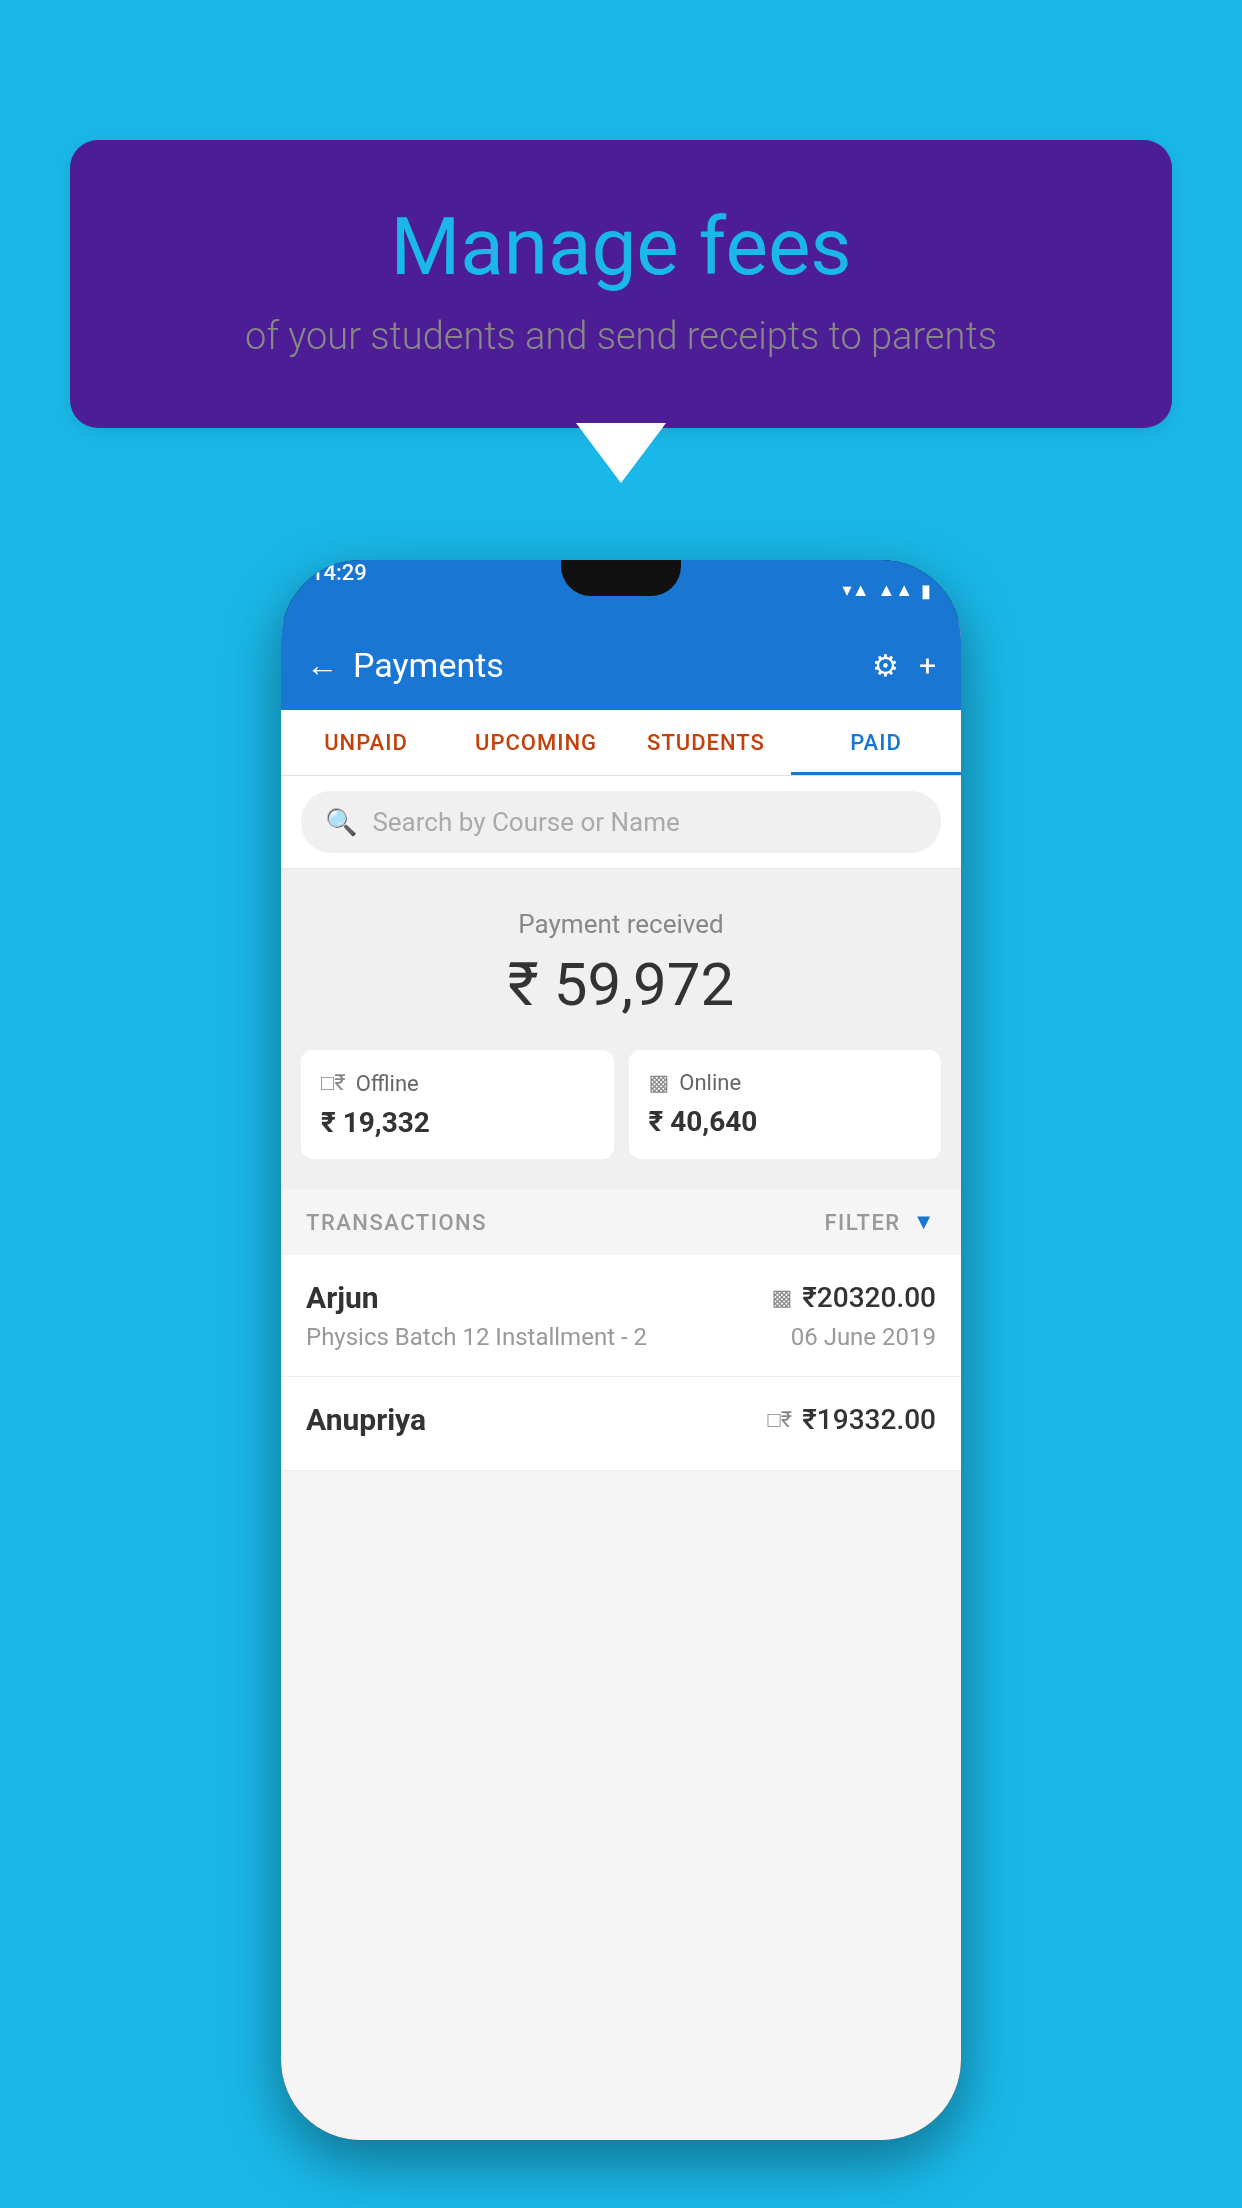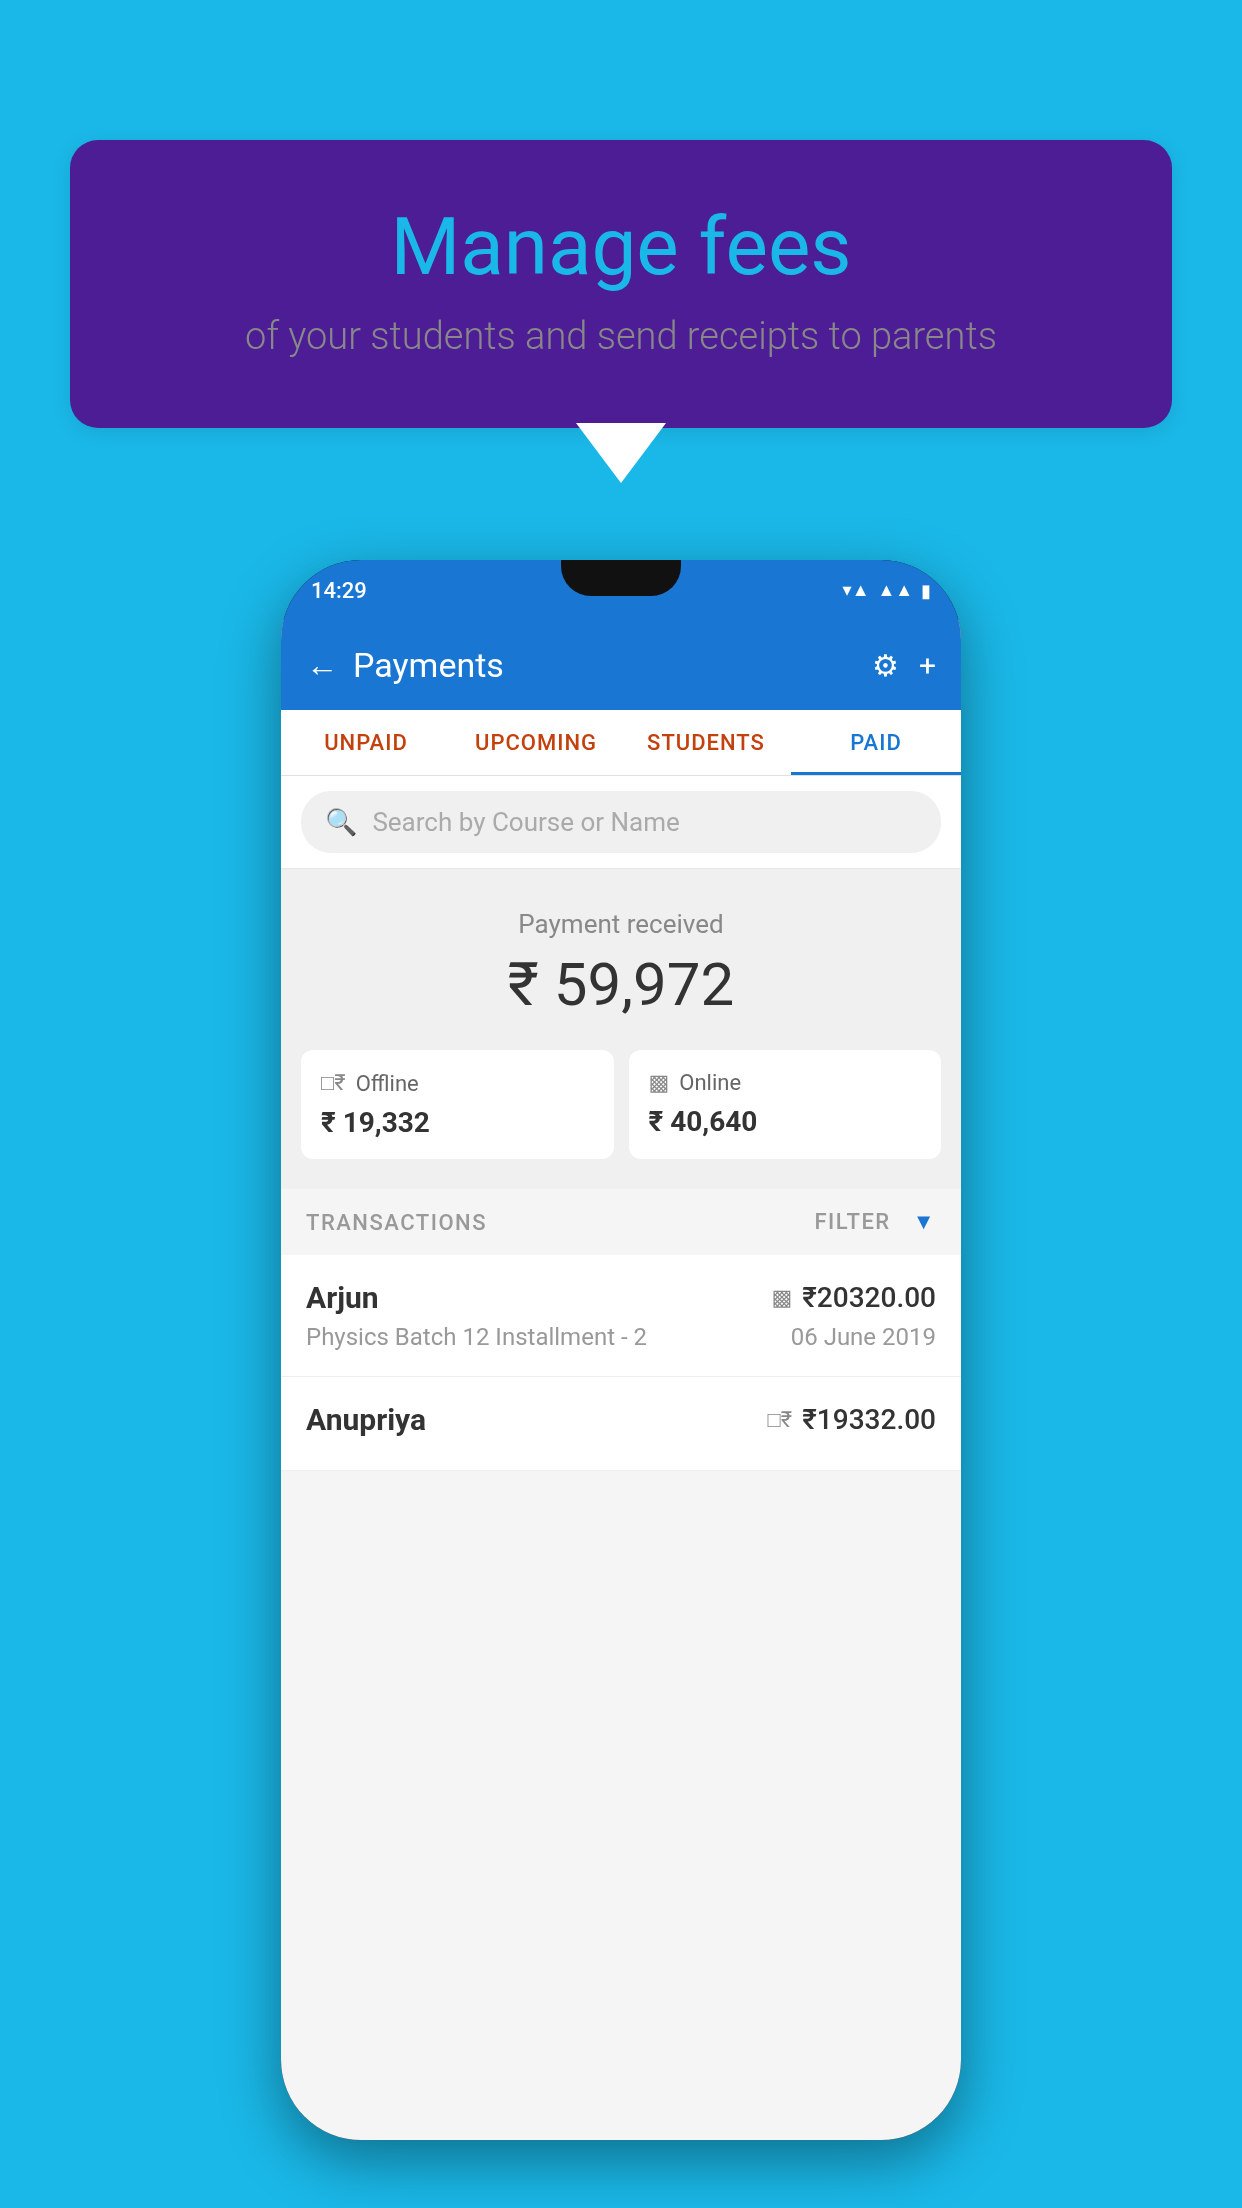--- a/index.html
+++ b/index.html
@@ -69,21 +69,20 @@
       padding: 0;
       box-shadow: 0 20px 60px rgba(0,0,0,0.4);
       overflow: hidden;
     }
 
     
     .phone-top-bar {
       background: #1976d2;
       height: 60px;
       display: flex;
-      align-items: center;
       justify-content: space-between;
       padding: 0 30px;
       position: relative;
     }
 
     .status-time {
       color: white;
       font-size: 22px;
       font-weight: 500;
     }
@@ -288,21 +287,22 @@
       font-weight: 500;
       letter-spacing: 1.5px;
     }
 
     .filter-label {
       color: #999;
       font-size: 22px;
       font-weight: 500;
       letter-spacing: 1.5px;
       display: flex;
-      gap: 22px;
+      align-items: center;
+      gap: 12px;
     }
 
     .filter-icon {
       color: #1976d2;
       font-size: 22px;
     }
 
     
     .transaction-row {
       background: white;

